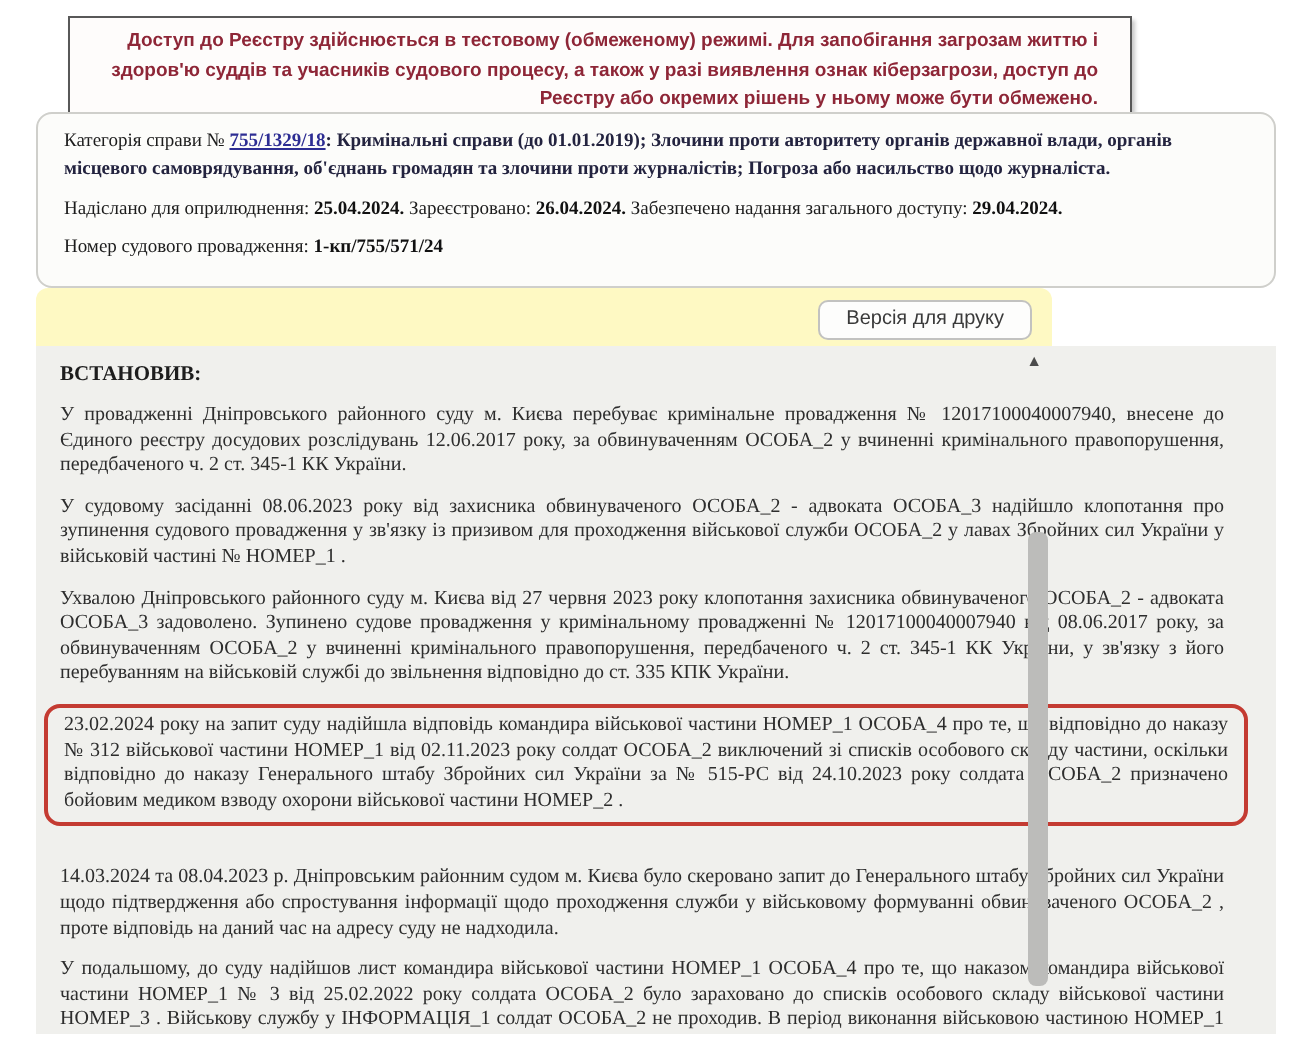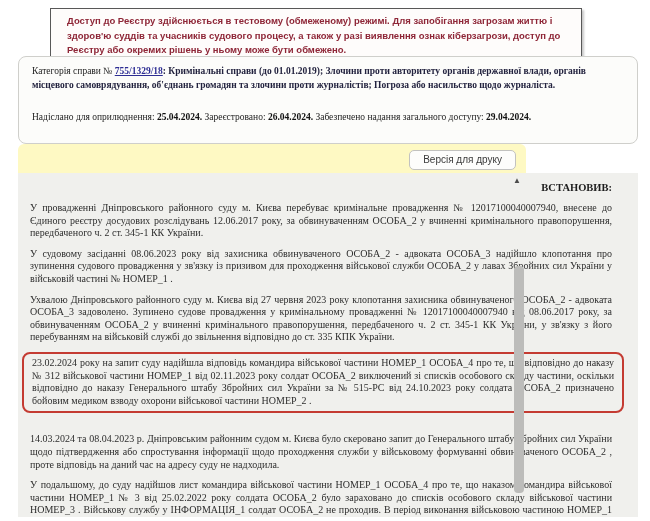--- a/index.html
+++ b/index.html
@@ -3,38 +3,38 @@
 <meta charset="utf-8">
 <style>
   html,body { margin:0; padding:0; }
   body {
     width:650px; height:521px; background:#ffffff; overflow:hidden;
     position:relative; font-family:"Liberation Sans", sans-serif;
   }
 
   
   .banner {
-    position:absolute; left:50px; top:8px; width:532px; box-sizing:border-box;
+    position:absolute; left:34px; top:8px; width:532px; box-sizing:border-box;
     background:#fefcfb; border:1px solid #585858;
     box-shadow:1.5px 2px 2px rgba(0,0,0,0.22);
-    padding:5px 16px 6px; text-align:left;
+    padding:5px 16px 6px; text-align:right;
     color:#8e2637; font-weight:bold; font-size:9.5px; line-height:1.55;
   }
 
   
   .meta-card {
     position:absolute; left:18px; top:56px; width:620px; height:88px;
     box-sizing:border-box; background:#fcfcfa;
     border:1px solid #cfcfcb; border-radius:8px;
     padding:7px 29px 0 13px;
     font-family:"Liberation Serif", serif; font-size:9.5px; line-height:1.5;
     color:#1c1c1c;
   }
   .meta-line { margin-bottom:2px; }
-  .meta-line.gap { margin-top:17px; }
+  .meta-line.gap { margin-top:5px; }
   .meta-card a {
     color:#2d2d93; font-weight:bold; text-decoration:underline; cursor:pointer;
   }
   .meta-card .b-navy { font-weight:bold; color:#23233f; }
   .meta-card .b-dark { font-weight:bold; color:#111111; }
 
   
   .panel {
     position:absolute; left:18px; top:144px; width:508px; height:373px;
     background:#fef9c3; border-radius:6px 6px 0 0;
@@ -49,21 +49,21 @@
   }
 
   
   .doc {
     position:absolute; left:0; top:29px; width:620px; height:344px;
     box-sizing:border-box; background:#f0f0ed;
     padding:6px 26px 0 12px; overflow:hidden;
   }
   .doc-heading {
     font-family:"Liberation Serif", serif; font-weight:bold;
-    font-size:10.5px; color:#1d1d1d; margin:3px 0 9px 0;text-align:right;
+    font-size:10.5px; color:#1d1d1d; margin:3px 0 9px 0;
   }
   .para {
     font-family:"Liberation Serif", serif; font-size:10px; line-height:1.26;
     color:#2d2d2d; text-align:justify; margin:0 0 8px 0;
   }
   .para.highlighted {
     border:2px solid #c43b32; border-radius:8px;
     padding:3px 8px 4px 8px; margin:0 -12px 20px -8px;
   }
 
@@ -91,20 +91,24 @@
     <span class="b-navy">Кримінальні справи (до 01.01.2019); Злочини проти авторитету органів державної влади, органів місцевого самоврядування, об'єднань громадян та злочини проти журналістів; Погроза або насильство щодо журналіста.</span>
   </div>
   <div class="meta-line gap">
     <span>Надіслано для оприлюднення:</span>
     <span class="b-dark">25.04.2024.</span>
     <span>Зареєстровано:</span>
     <span class="b-dark">26.04.2024.</span>
     <span>Забезпечено надання загального доступу:</span>
     <span class="b-dark">29.04.2024.</span>
   </div>
+  <div class="meta-line gap">
+    <span>Номер судового провадження:</span>
+    <span class="b-dark">1-кп/755/571/24</span>
+  </div>
 </div>
 
 <div class="panel">
   <div class="button-row">
     <span class="print-btn">Версія для друку</span>
   </div>
 
   <div class="doc">
     <div class="doc-heading">ВСТАНОВИВ:</div>
     <div class="para">У провадженні Дніпровського районного суду м. Києва перебуває кримінальне провадження № 12017100040007940, внесене до Єдиного реєстру досудових розслідувань 12.06.2017 року, за обвинуваченням ОСОБА_2 у вчиненні кримінального правопорушення, передбаченого ч. 2 ст. 345-1 КК України.</div>

